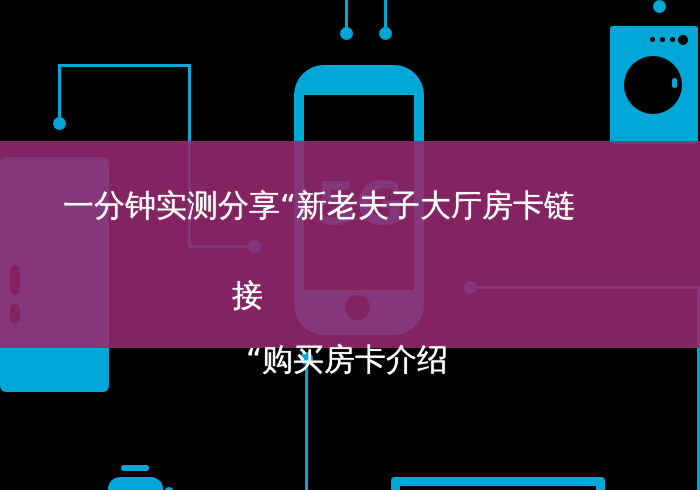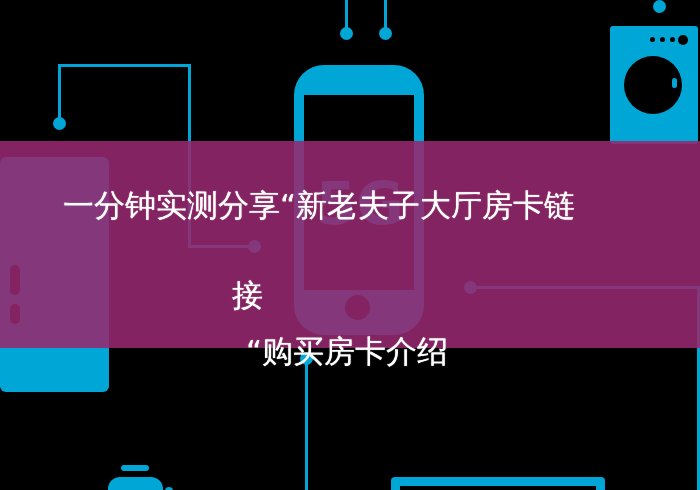--- a/index.html
+++ b/index.html
@@ -66,13 +66,13 @@
 
   <div class="abs" style="left:391px; top:477px; width:214px; height:20px; background:#00a6d6; border-radius:4px;">
     <div class="abs" style="left:9px; top:9px; width:196px; height:20px; background:#000;"></div>
   </div>
 </div>
 
 <div class="banner"></div>
 
 <div class="title-line" style="left:63px; top:185px;">一分钟实测分享“新老夫子大厅房卡链</div>
 <div class="title-line" style="left:232px; top:275px;">接</div>
-<div class="title-line" style="left:246px; top:331px;">“购买房卡介绍</div>
+<div class="title-line" style="left:246px; top:339px;">“购买房卡介绍</div>
 
 </body></html>

